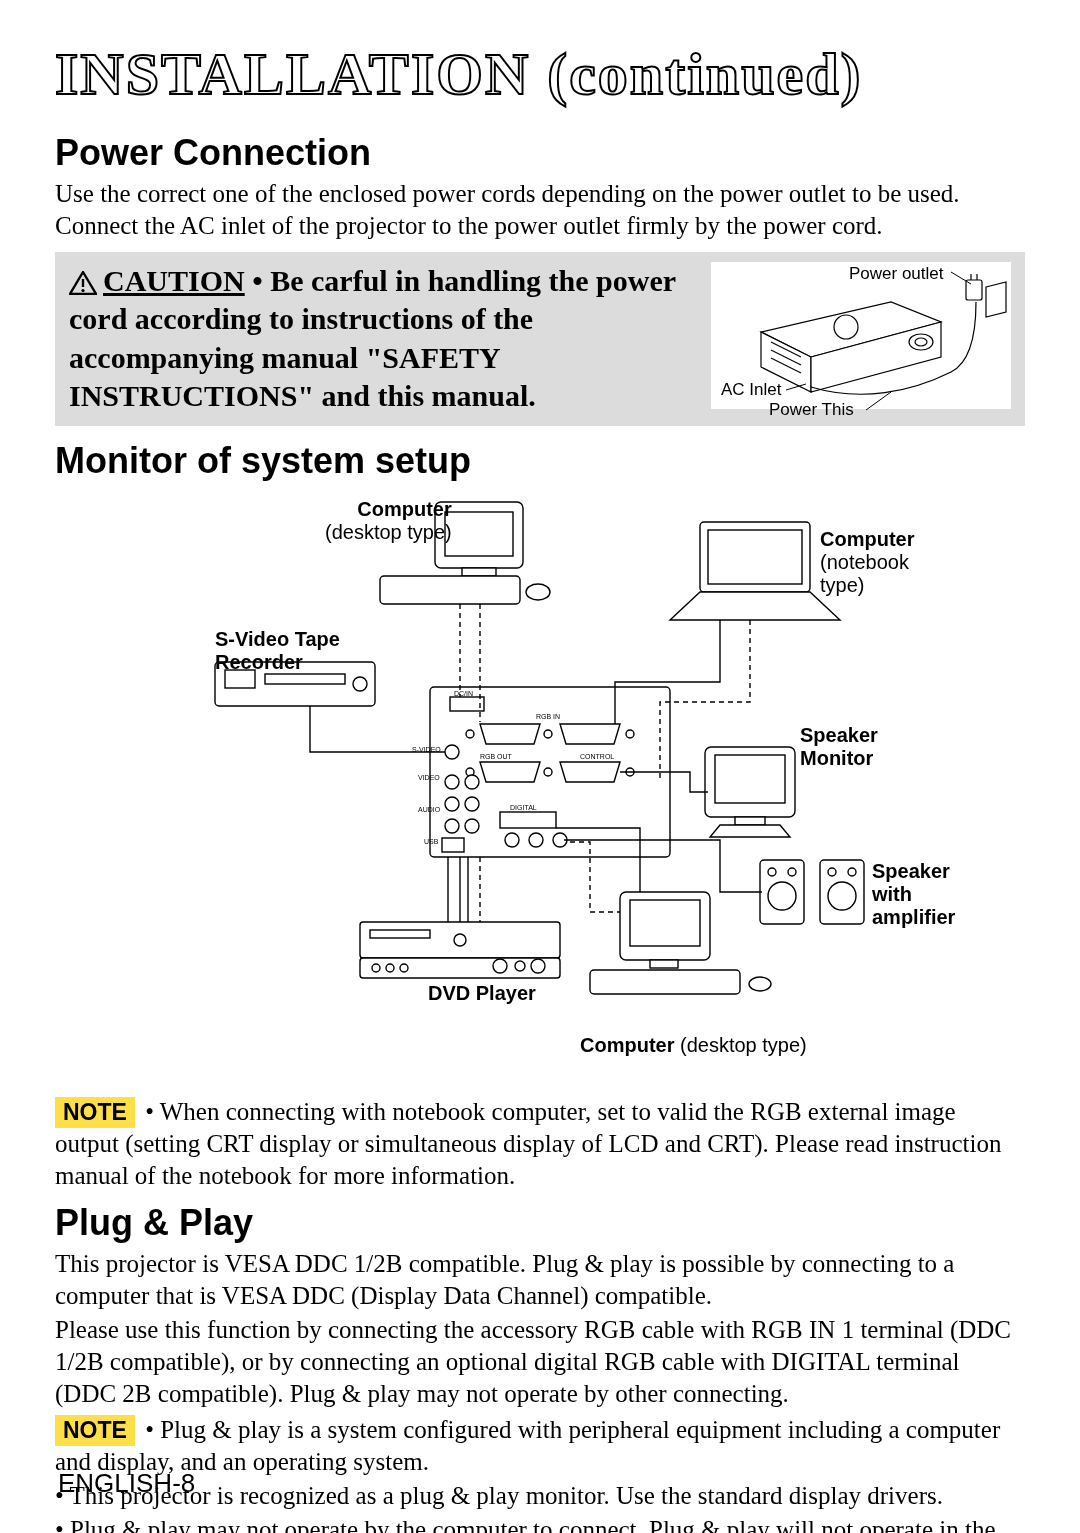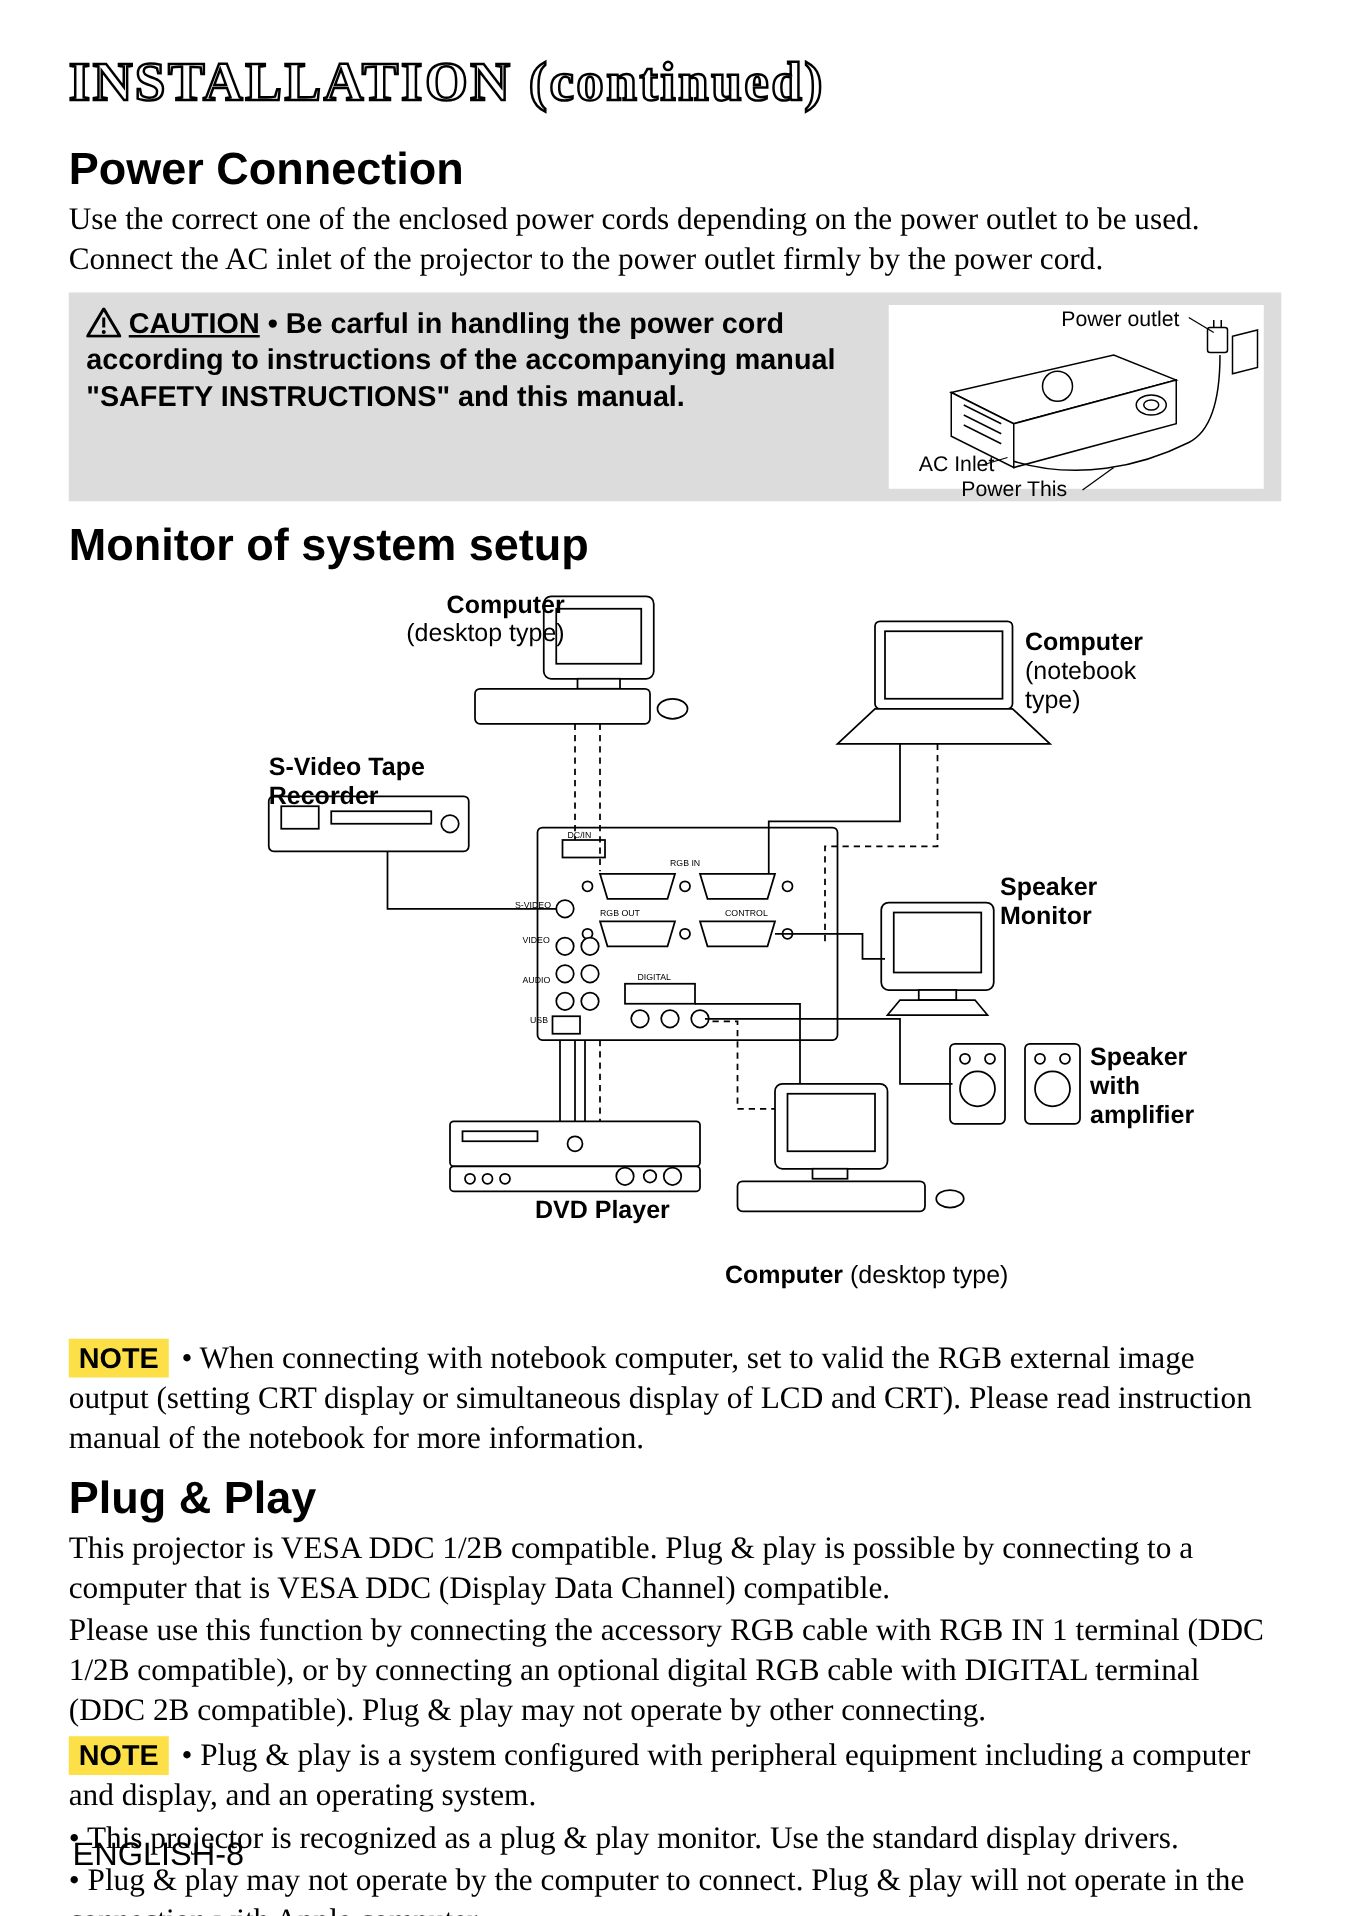--- a/index.html
+++ b/index.html
@@ -7,21 +7,21 @@
     width: 1080px;
     height: 1533px;
     background: #fff;
     font-family: "Times New Roman", Times, serif;
     color: #000;
     padding: 40px 55px 30px 55px;
     position: relative;
   }
   .outline-title {
     font-family: "Times New Roman", serif;
-    font-size: 44px;
+    font-size: 60px;
     font-weight: 900;
     letter-spacing: 2px;
     -webkit-text-stroke: 2px #000;
     -webkit-text-fill-color: #fff;
     color: #ec4899;
     margin-bottom: 18px;
   }
   .section-heading {
     font-family: Arial, Helvetica, sans-serif;
     font-weight: 900;
@@ -38,22 +38,22 @@
   .caution-box {
     background: #dcdcdc;
     padding: 10px 14px 10px 14px;
     margin-top: 10px;
     display: flex;
     gap: 18px;
     align-items: flex-start;
   }
   .caution-left {
     flex: 1;
-    font-family: Liberation Sans, sans-serif;
-    font-size: 23px;
+    font-family: Liberation Serif, serif;
+    font-size: 30px;
     font-weight: bold;
     line-height: 1.28;
   }
   .caution-label { text-decoration: underline; }
   .warn-icon {
     display: inline-block;
     vertical-align: -4px;
     margin-right: 6px;
   }
   .caution-figure {
@@ -135,21 +135,21 @@
         <line x1="260" y1="12" x2="260" y2="18"></line>
         <line x1="266" y1="12" x2="266" y2="18"></line>
         <polygon points="275,25 295,20 295,50 275,55"></polygon>
       </g>
 
       <line x1="240" y1="10" x2="260" y2="22" stroke="#000" stroke-width="1"></line>
       <line x1="75" y1="128" x2="95" y2="122" stroke="#000" stroke-width="1"></line>
       <line x1="155" y1="148" x2="180" y2="130" stroke="#000" stroke-width="1"></line>
     </svg>
     <div class="fig-label" style="top:2px; left:138px;">Power outlet</div>
-    <div class="fig-label" style="top:118px; left:24px;">AC Inlet</div>
+    <div class="fig-label" style="top:118px; left:10px;">AC Inlet</div>
     <div class="fig-label" style="top:138px; left:58px;">Power This</div>
   </div>
 </div>
 
 <div class="section-heading" style="margin-top:14px;">Monitor of system setup</div>
 
 <div class="setup-figure">
   <svg width="760" height="600" viewBox="0 0 760 600">
     <g stroke="#000" stroke-width="1.4" fill="#fff">
 

